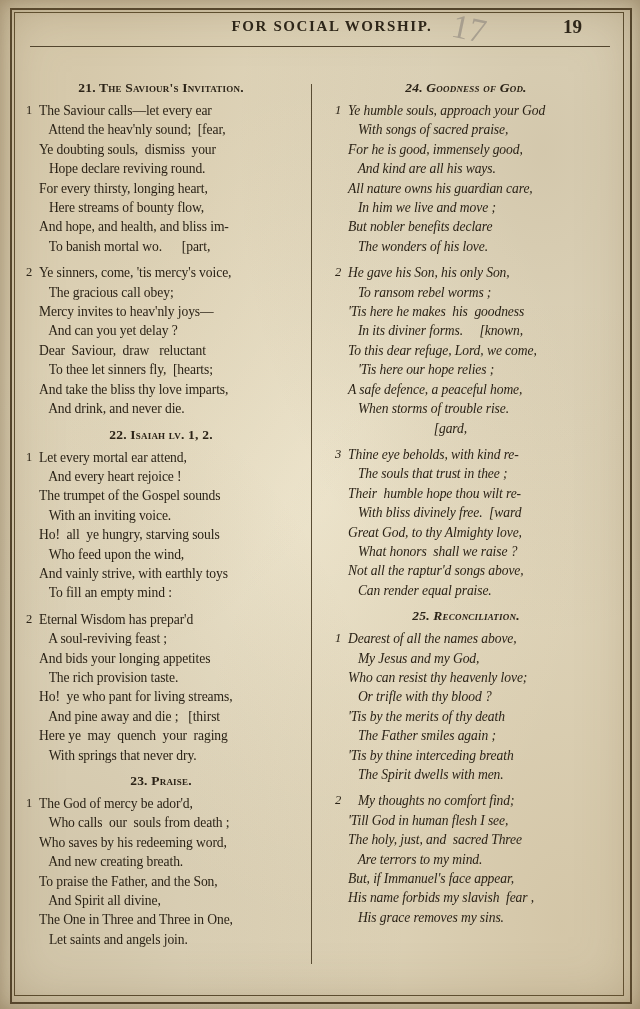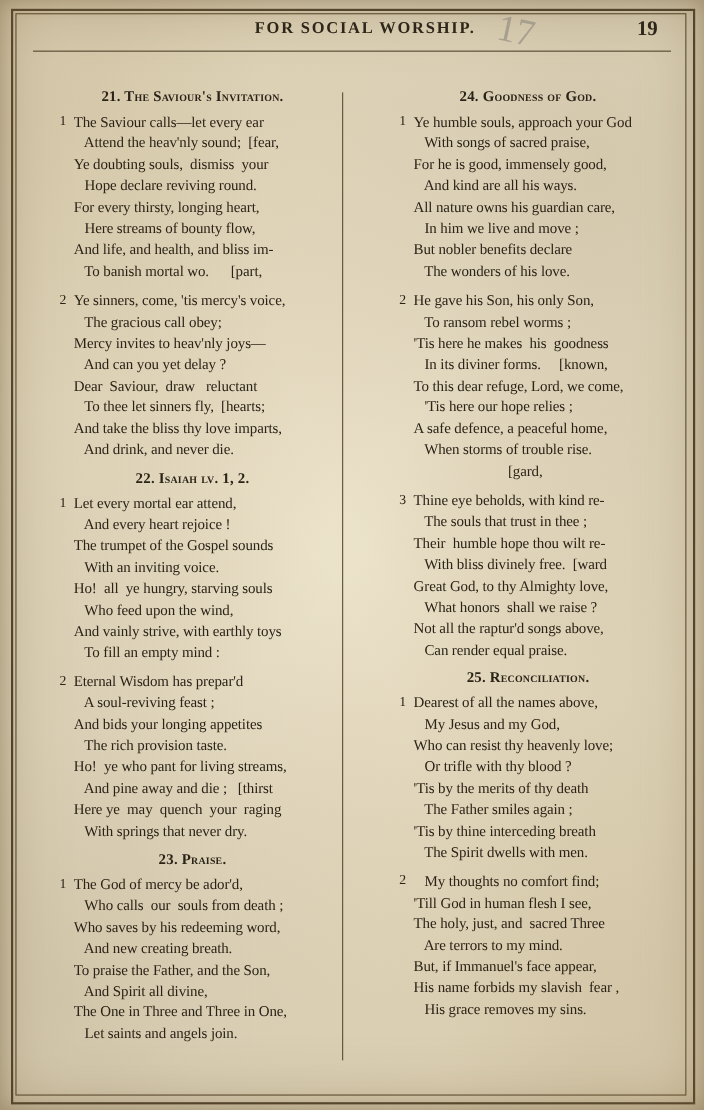--- a/index.html
+++ b/index.html
@@ -67,21 +67,21 @@
     letter-spacing: 1.6px;
     font-weight: bold;
     font-variant: small-caps;
     text-transform: uppercase;
     color: #2e2619;
     z-index: 5;
   }
   .page-number {
     position: absolute;
     top: 16px;
-    right: 42px;
+    right: 58px;
     font-size: 19px;
     font-weight: bold;
     color: #2e2619;
     z-index: 5;
   }
   .head-rule {
     position: absolute;
     top: 46px;
     left: 30px;
     width: 580px;
@@ -108,29 +108,29 @@
     width: 588px;
     height: 910px;
     z-index: 5;
     display: flex;
   }
   .col {
     width: 278px;
     box-sizing: border-box;
   }
   .col-left { padding-right: 8px; }
-  .col-right { padding-left: 16px; }
+  .col-right { padding-left: 16px; font-style: italic; }
   .col-divider {
     width: 1px;
     background: #5a4d34;
     margin: 12px 7px 18px 7px;
     flex: 0 0 1px;
   }
 
-  .hymn { margin-bottom: 6px; margin-left: 28px; }
+  .hymn { margin-bottom: 6px; }
   .hymn-title {
     text-align: center;
     font-weight: bold;
     font-size: 13.5px;
     letter-spacing: 0.2px;
     margin: 8px 0 5px 0;
     font-variant: small-caps;
   }
 
   .stanza {
@@ -174,21 +174,21 @@
           <div class="hymn-title">21. The Saviour's Invitation.</div>
           <div class="stanza">
             <div class="stanza-num">1</div>
             <div class="lines">
               <div class="ln">The Saviour calls—let every ear</div>
               <div class="ln">   Attend the heav'nly sound;  [fear,</div>
               <div class="ln">Ye doubting souls,  dismiss  your</div>
               <div class="ln">   Hope declare reviving round.</div>
               <div class="ln">For every thirsty, longing heart,</div>
               <div class="ln">   Here streams of bounty flow,</div>
-              <div class="ln">And life, and health, and bliss im-</div>
+              <div class="ln">And hope, and health, and bliss im-</div>
               <div class="ln">   To banish mortal wo.      [part,</div>
             </div>
           </div>
           <div class="stanza">
             <div class="stanza-num">2</div>
             <div class="lines">
               <div class="ln">Ye sinners, come, 'tis mercy's voice,</div>
               <div class="ln">   The gracious call obey;</div>
               <div class="ln">Mercy invites to heav'nly joys—</div>
               <div class="ln">   And can you yet delay ?</div>

